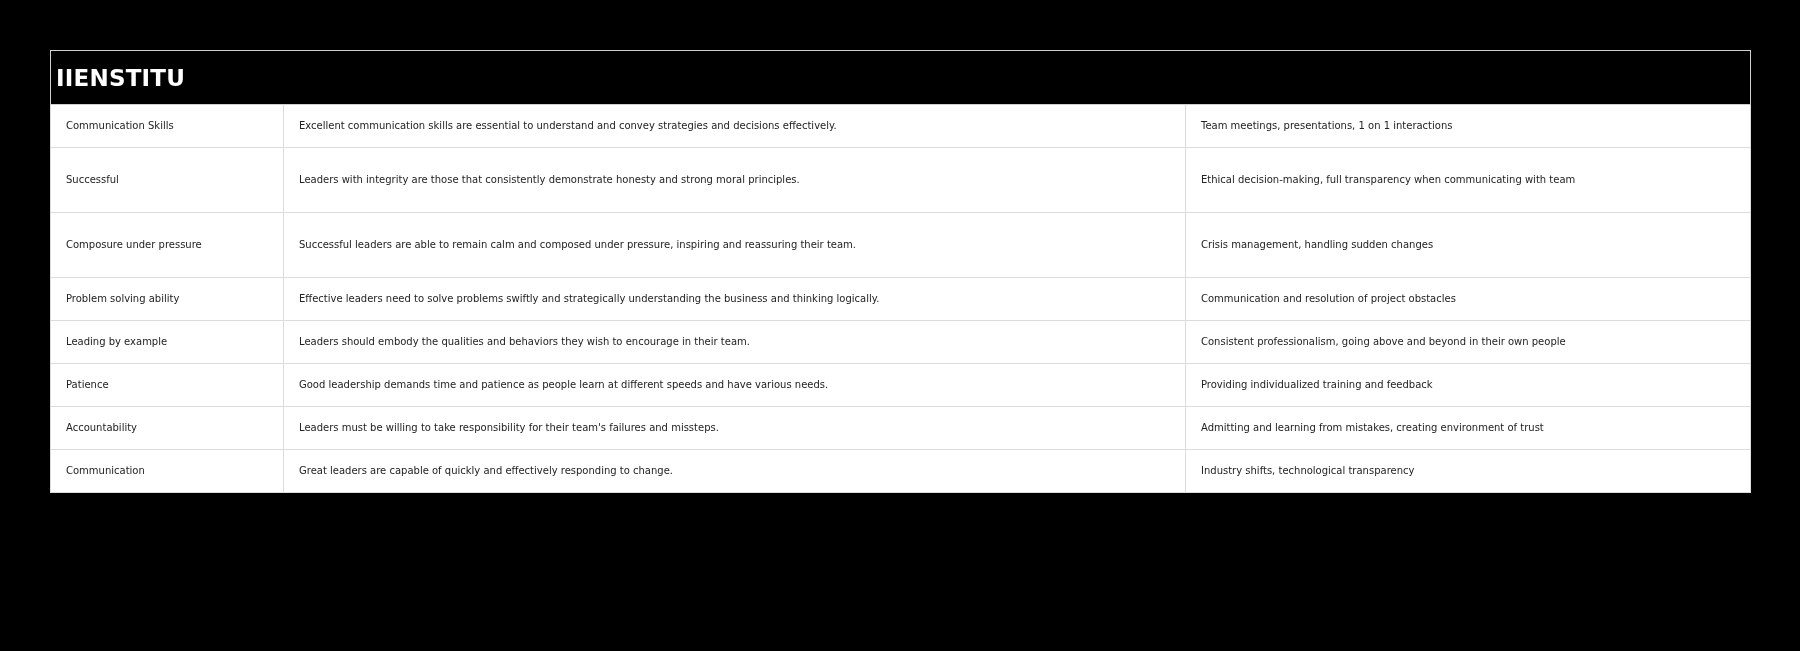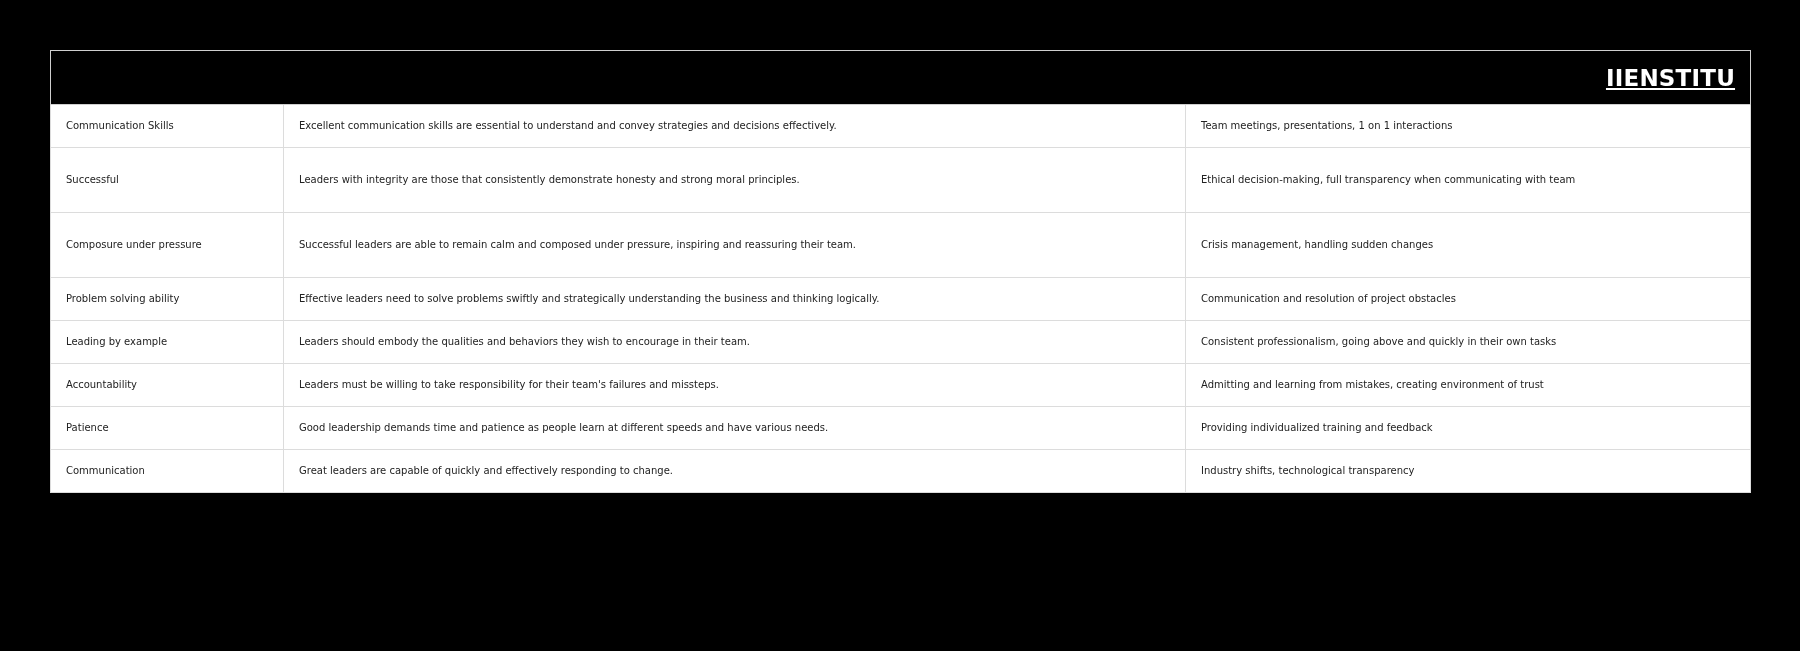--- a/index.html
+++ b/index.html
@@ -25,29 +25,28 @@
       width: 1700px;
       border-collapse: collapse;
       table-layout: fixed;
     }
     col.c1 { width: 233px; }
     col.c2 { width: 902px; }
     col.c3 { width: 565px; }
     th.title-cell {
       background: #000000;
       color: #ffffff;
-      text-align: right;
+      text-align: left;
       font-weight: bold;
       font-size: 23px;
       height: 54px;
-      padding: 0 15px;
+      padding: 0 5px;
       border: 1px solid #cfcfcf;
       box-sizing: border-box;
       letter-spacing: 0.2px;
-      text-decoration: underline;
     }
     th.col-head {
       background: #000000;
       color: #ffffff;
       text-align: left;
       font-weight: bold;
       font-size: 15px;
       height: 43px;
       padding: 0 15px;
       border: 1px solid #cfcfcf;
@@ -98,31 +97,31 @@
         <td>Crisis management, handling sudden changes</td>
       </tr>
       <tr class="single">
         <td>Problem solving ability</td>
         <td>Effective leaders need to solve problems swiftly and strategically understanding the business and thinking logically.</td>
         <td>Communication and resolution of project obstacles</td>
       </tr>
       <tr class="single">
         <td>Leading by example</td>
         <td>Leaders should embody the qualities and behaviors they wish to encourage in their team.</td>
-        <td>Consistent professionalism, going above and quickly in their own tasks</td>
+        <td>Consistent professionalism, going above and beyond in their own people</td>
+      </tr>
+      <tr class="single">
+        <td>Patience</td>
+        <td>Good leadership demands time and patience as people learn at different speeds and have various needs.</td>
+        <td>Providing individualized training and feedback</td>
       </tr>
       <tr class="single">
         <td>Accountability</td>
         <td>Leaders must be willing to take responsibility for their team's failures and missteps.</td>
         <td>Admitting and learning from mistakes, creating environment of trust</td>
-      </tr>
-      <tr class="single">
-        <td>Patience</td>
-        <td>Good leadership demands time and patience as people learn at different speeds and have various needs.</td>
-        <td>Providing individualized training and feedback</td>
       </tr>
       <tr class="single">
         <td>Communication</td>
         <td>Great leaders are capable of quickly and effectively responding to change.</td>
         <td>Industry shifts, technological transparency</td>
       </tr>
     </tbody>
   </table>
 </div>
 

